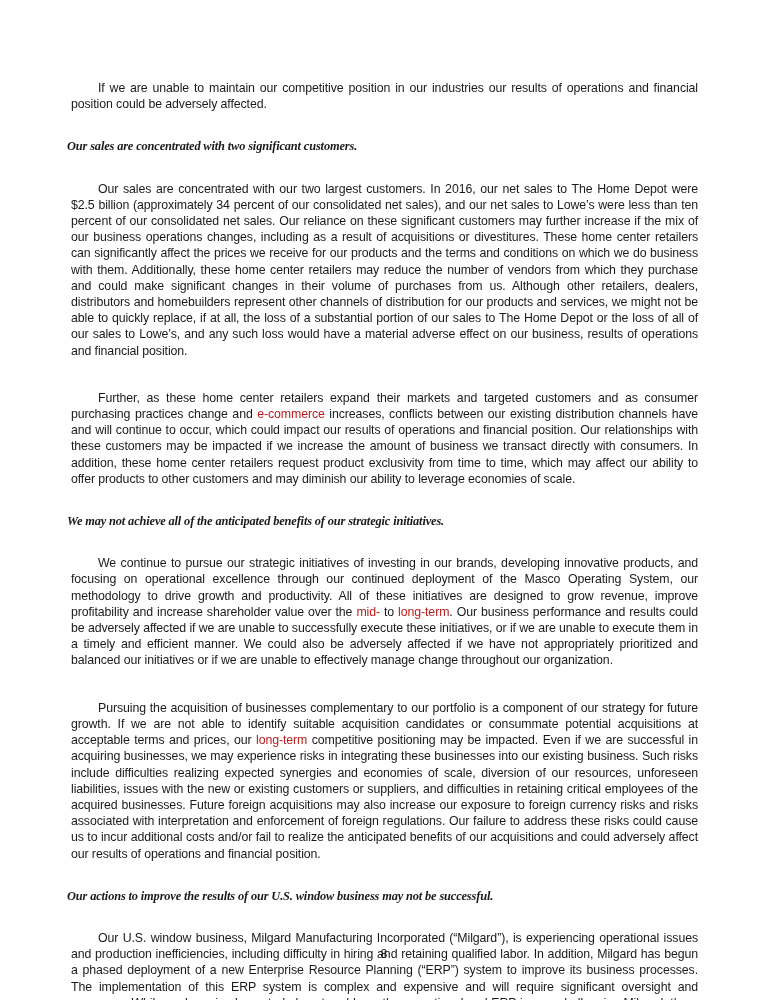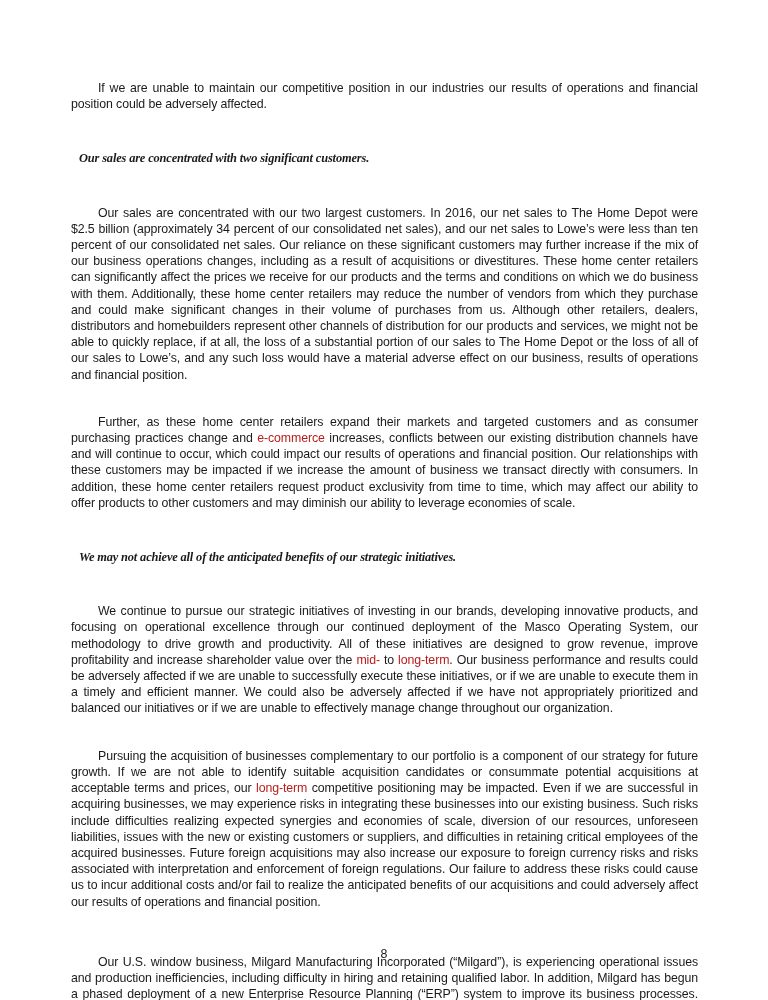--- a/index.html
+++ b/index.html
@@ -29,21 +29,21 @@
       text-align: justify;
       text-indent: 27px;
     }
     .h {
       font-family: "Liberation Serif", serif;
       font-style: italic;
       font-weight: bold;
       font-size: 12.4px;
       letter-spacing: -0.15px;
       text-indent: 0;
-      margin: 16px;
+      margin: 4px;
     }
     .gap-a { height: 14px; }
     .gap-b { height: 15px; }
     .gray { color: #b91c1c; }
     .page-number {
       position: absolute;
       left: 0;
       width: 768px;
       top: 947px;
       text-align: center;
@@ -68,18 +68,19 @@
 
   <div class="gap-a"></div>
   <div class="h">We may not achieve all of the anticipated benefits of our strategic initiatives.</div>
   <div class="gap-a"></div>
 
   <p><span>We continue to pursue our strategic initiatives of investing in our brands, developing innovative products, and focusing on operational excellence through our continued deployment of the Masco Operating System, our methodology to drive growth and productivity. All of these initiatives are designed to grow revenue, improve profitability and increase shareholder value over the </span><span class="gray">mid-</span><span> to </span><span class="gray">long-term</span><span>. Our business performance and results could be adversely affected if we are unable to successfully execute these initiatives, or if we are unable to execute them in a timely and efficient manner. We could also be adversely affected if we have not appropriately prioritized and balanced our initiatives or if we are unable to effectively manage change throughout our organization.</span></p>
   <div class="gap-b"></div>
   <p><span>Pursuing the acquisition of businesses complementary to our portfolio is a component of our strategy for future growth. If we are not able to identify suitable acquisition candidates or consummate potential acquisitions at acceptable terms and prices, our </span><span class="gray">long-term</span><span> competitive positioning may be impacted. Even if we are successful in acquiring businesses, we may experience risks in integrating these businesses into our existing business. Such risks include difficulties realizing expected synergies and economies of scale, diversion of our resources, unforeseen liabilities, issues with the new or existing customers or suppliers, and difficulties in retaining critical employees of the acquired businesses. Future foreign acquisitions may also increase our exposure to foreign currency risks and risks associated with interpretation and enforcement of foreign regulations. Our failure to address these risks could cause us to incur additional costs and/or fail to realize the anticipated benefits of our acquisitions and could adversely affect our results of operations and financial position.</span></p>
 
   <div class="gap-a"></div>
+  <div class="h">Our actions to improve the results of our U.S. window business may not be successful.</div>
   <div class="gap-a"></div>
 
   <p>Our U.S. window business, Milgard Manufacturing Incorporated (“Milgard”), is experiencing operational issues and production inefficiencies, including difficulty in hiring and retaining qualified labor. In addition, Milgard has begun a phased deployment of a new Enterprise Resource Planning (“ERP”) system to improve its business processes. The implementation of this ERP system is complex and expensive and will require significant oversight and resources. While we have implemented plans to address the operational and ERP issues challenging Milgard, there is no assurance that our plans will be successful. If we experience unanticipated expenses or additional disruptions to Milgard’s operations, our results of operations and financial position may be negatively impacted.</p>
 </div>
 
 <div class="page-number">8</div>
 
 </body></html>

